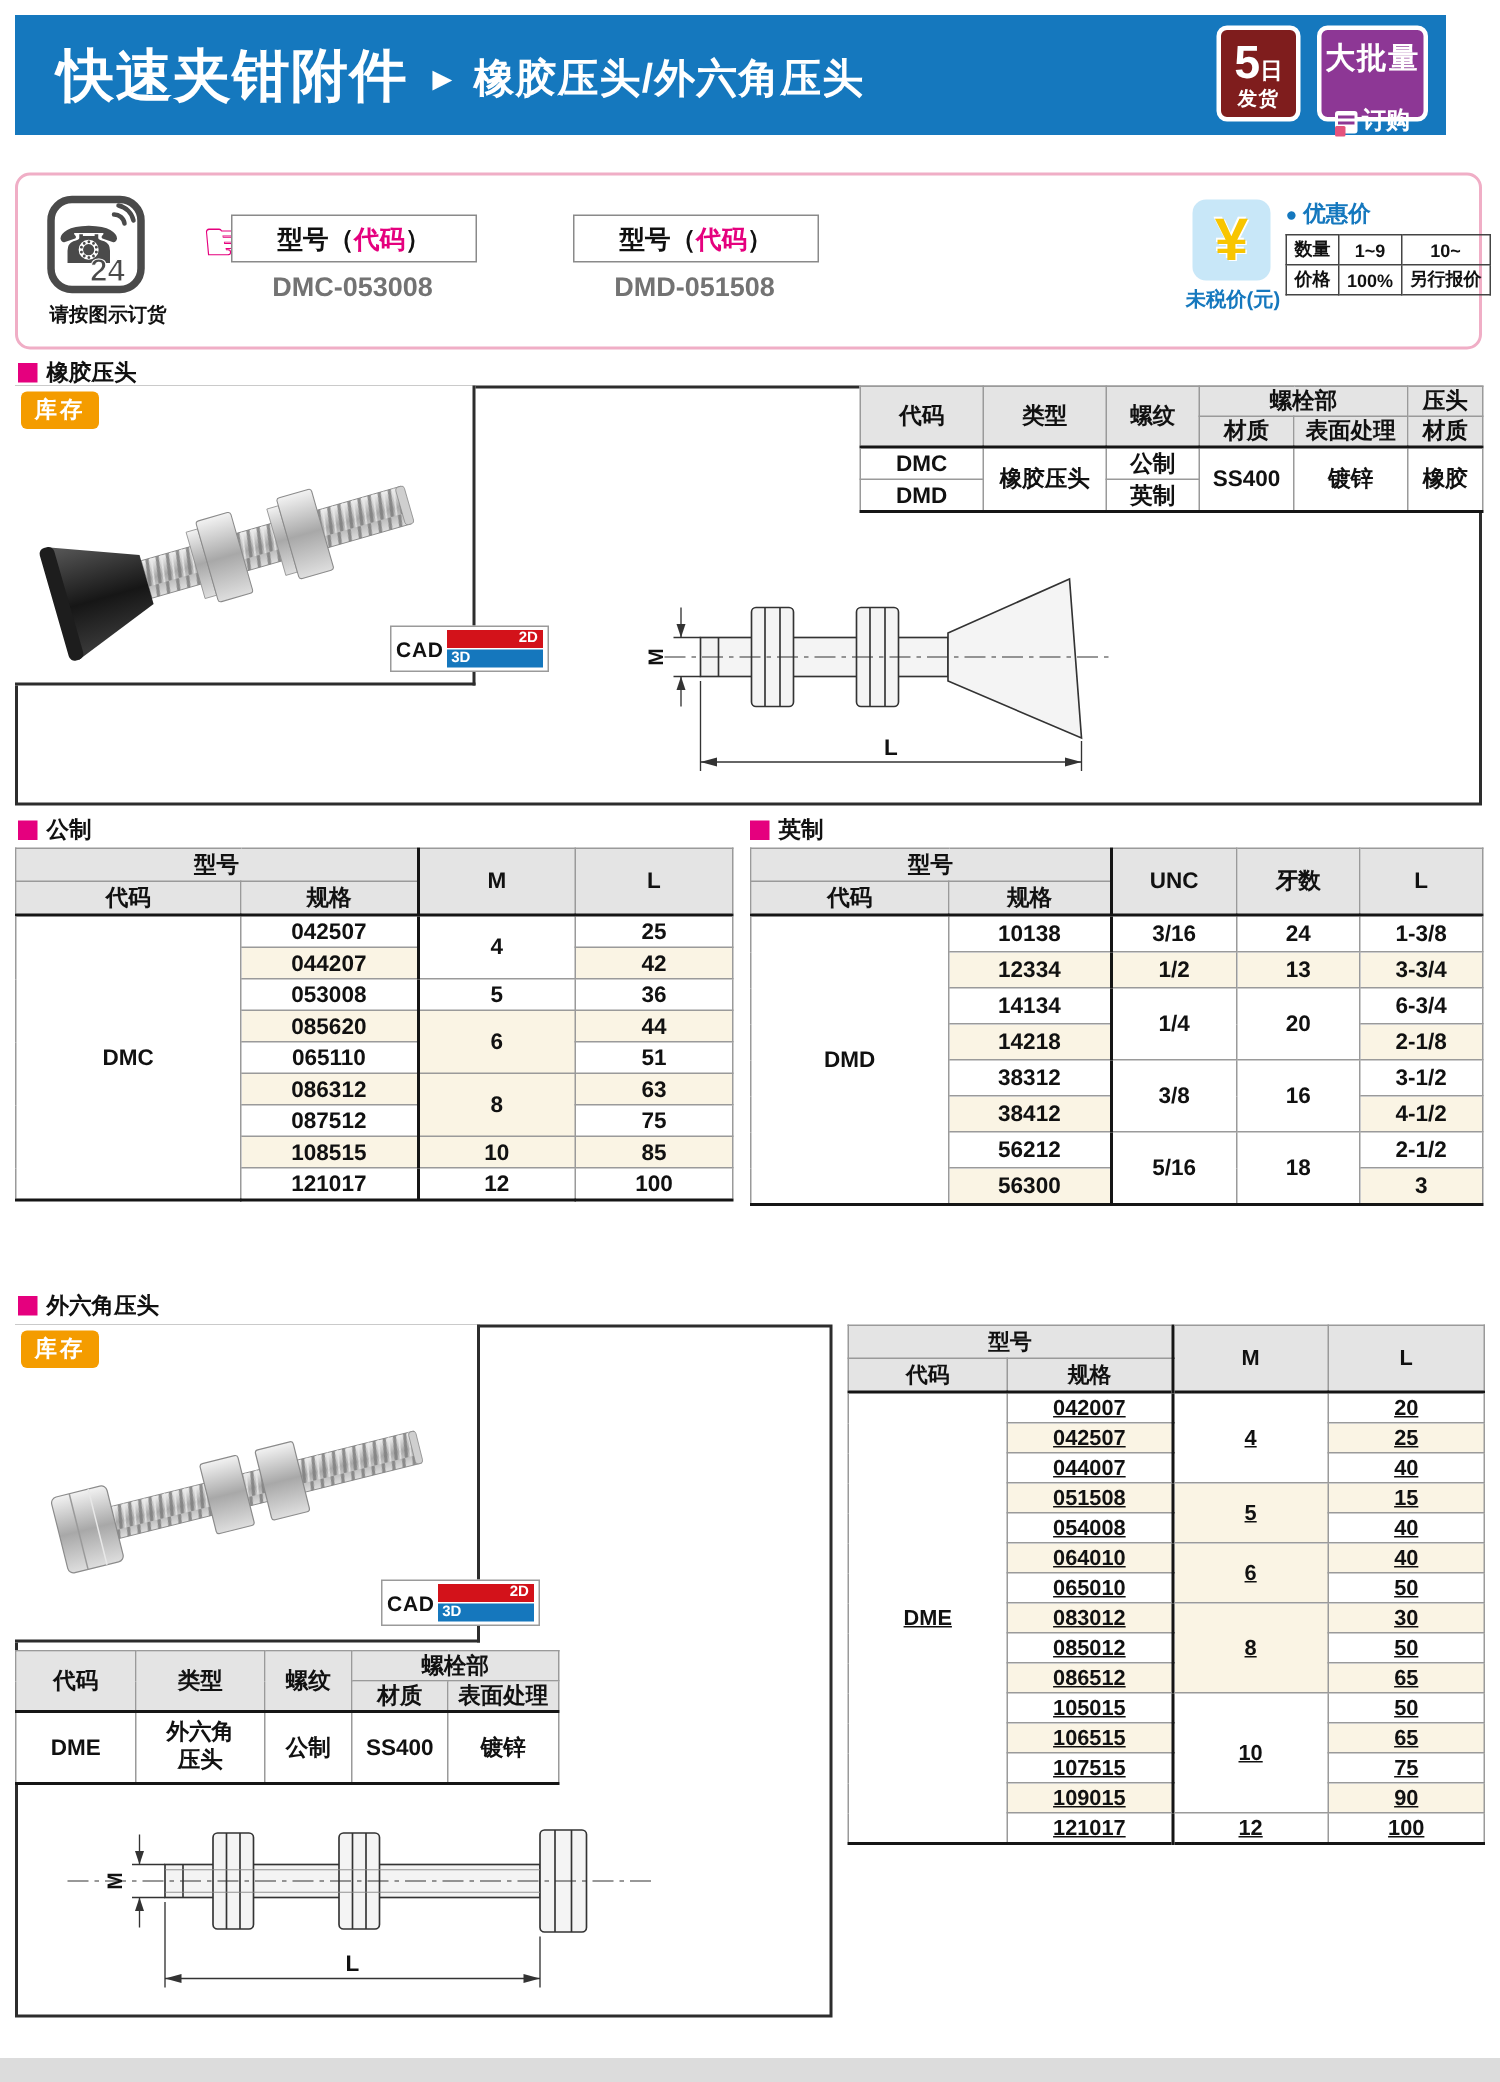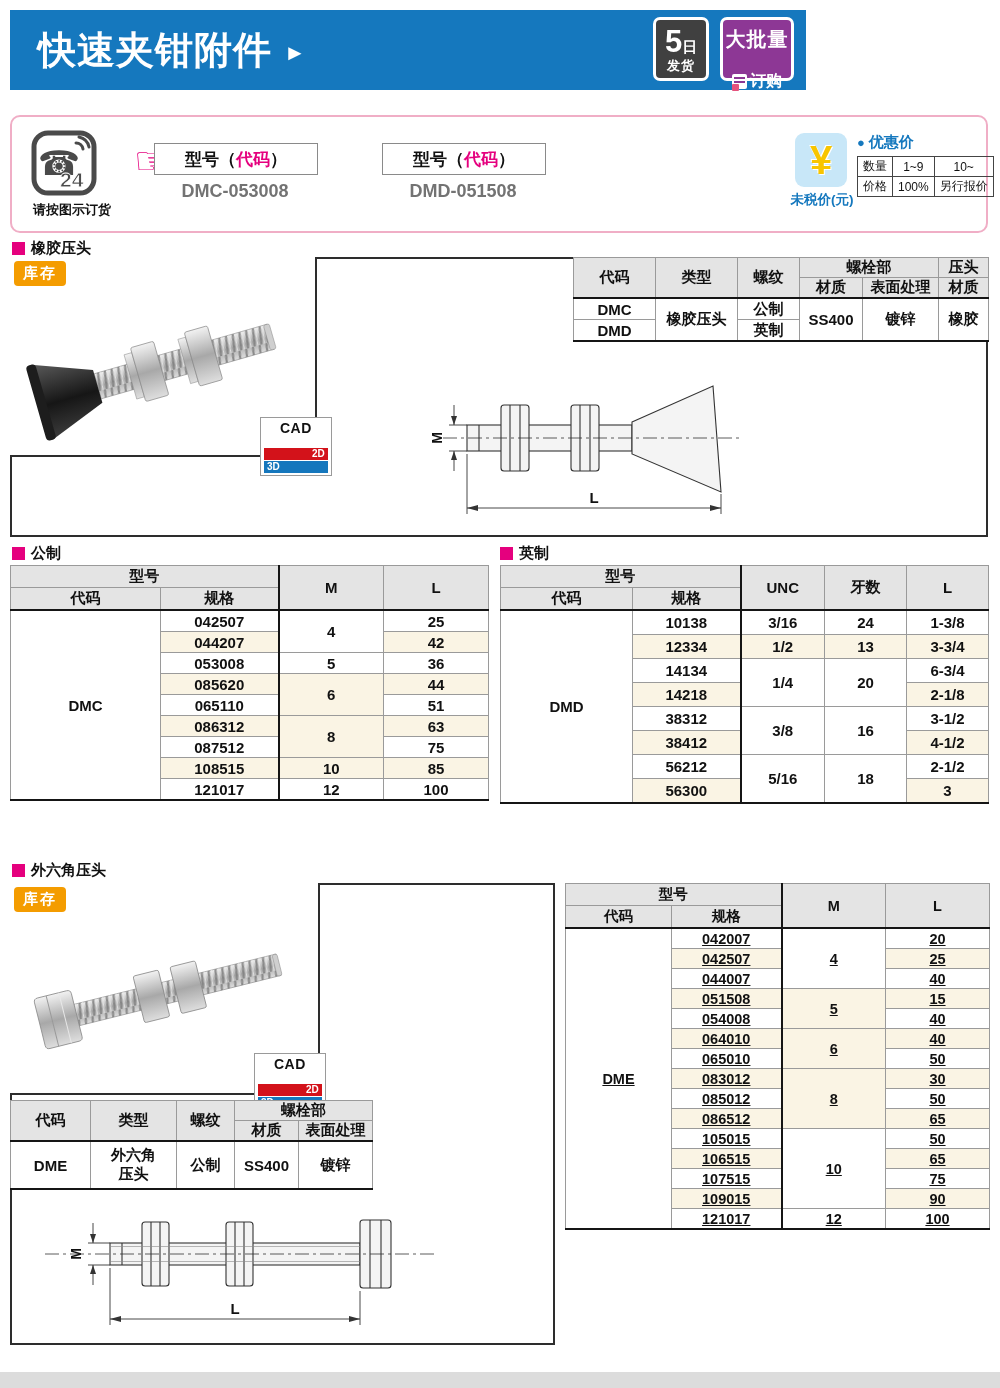--- a/index.html
+++ b/index.html
@@ -1,26 +1,26 @@
 <!DOCTYPE html>
 <html><head>
 <meta charset="utf-8">
 <style>
   html,body{margin:0;padding:0;background:#fff;}
   #page{position:relative;width:1000px;height:1388px;background:#ffffff;
         font-family:"Liberation Sans","DejaVu Sans",sans-serif;overflow:hidden;}
   
-  .header-bar{position:absolute;left:10px;top:10px;width:796px;height:80px;background:#1578be;
+  .header-bar{position:absolute;left:10px;top:10px;width:954px;height:80px;background:#1578be;
               display:flex;align-items:center;}
   .header-title{color:#fff;font-weight:bold;font-size:38px;margin-left:28px;letter-spacing:1px;}
   .header-arrow{color:#fff;font-size:22px;margin:6px 10px 0 12px;}
   .header-sub{color:#fff;font-weight:bold;font-size:27px;margin-top:4px;letter-spacing:1px;}
   .badge{position:absolute;top:7px;height:64px;border:3px solid #fff;border-radius:7px;
          box-sizing:border-box;color:#fff;text-align:center;line-height:1;}
-  .badge-ship{right:97px;width:56px;background:#404040;}
+  .badge-ship{right:97px;width:56px;background:#7f1d1d;}
   .b5-top{margin-top:6px;}
   .b5-num{font-size:31px;font-weight:bold;}
   .b5-unit{font-size:15px;font-weight:bold;}
   .b5-bot{font-size:13px;font-weight:bold;margin-top:2px;letter-spacing:1px;}
   .badge-bulk{right:12px;width:74px;background:#8d3795;}
   .bb1{font-size:20px;font-weight:bold;margin-top:9px;letter-spacing:1px;}
   .bb2{font-size:16px;font-weight:bold;margin-top:24px;display:flex;align-items:center;justify-content:center;gap:3px;}
   .doc-icon{display:inline-block;width:15px;height:15px;background:
       linear-gradient(#fff,#fff);border-radius:2px;position:relative;}
   .doc-icon:before{content:"";position:absolute;left:2px;top:3px;width:11px;height:2px;background:#8d3795;box-shadow:0 4px 0 #8d3795;}
@@ -40,33 +40,33 @@
   .mb2{left:370px;} .mc2{left:370px;}
   
   .yen-tile{position:absolute;left:783px;top:16px;width:52px;height:54px;background:#c8e7f8;border-radius:9px;
             display:flex;align-items:center;justify-content:center;}
   .yen-sym{font-size:40px;font-weight:bold;color:#f8c500;text-shadow:1px 1px 0 #fff,-1px -1px 0 #fff;}
   .yen-caption{position:absolute;left:760px;top:74px;width:100px;text-align:center;font-size:13.5px;
                font-weight:bold;color:#1578be;}
   .disc-head{position:absolute;left:845px;top:16px;font-size:15px;font-weight:bold;color:#1578be;}
   .disc-bullet{color:#1578be;font-size:13px;margin-right:4px;}
   .disc-table{position:absolute;left:845px;top:39px;border-collapse:collapse;}
-  .disc-table td{border:1px solid #444;font-size:12px;font-weight:normal;color:#111;
+  .disc-table td{border:1px solid #444;font-size:12px;font-weight:bold;color:#111;
                  padding:1px 5px;text-align:center;white-space:nowrap;}
   
   .sec-title{position:absolute;display:flex;align-items:center;gap:6px;}
   .sec-sq{width:13px;height:13px;background:#e5007e;}
   .sec-txt{font-size:15px;font-weight:bold;color:#111;}
   
   .frame{position:absolute;background:#fff;border:2px solid #2d2d2d;box-sizing:border-box;}
   .photo-cell{position:absolute;background:#fff;border-right:2px solid #2d2d2d;border-bottom:2px solid #2d2d2d;box-sizing:border-box;}
   .stock-badge{position:absolute;left:4px;top:4px;background:#f49c00;color:#fff;font-size:15px;
                font-weight:bold;padding:3px 9px;border-radius:4px;letter-spacing:2px;}
   .cad-badge{position:absolute;background:#fff;border:1px solid #9a9a9a;display:flex;align-items:center;
-             padding:2px 3px;gap:12px;cursor:pointer;flex-direction:column;}
+             padding:2px 3px;gap:2px;cursor:pointer;}
   .cad-txt{font-size:14px;font-weight:bold;color:#111;letter-spacing:0.5px;}
   .cad-stack{display:flex;flex-direction:column;gap:1px;}
   .cad2,.cad3{font-size:10px;font-weight:bold;color:#fff;padding:0 3px;line-height:12px;}
   .cad2{background:#d3121a;padding-left:48px;} .cad3{background:#1577bd;}
   
   table.cat{border-collapse:collapse;table-layout:fixed;position:absolute;background:#fff;}
   table.cat th,table.cat td{border:1px solid #9a9a9a;font-weight:bold;text-align:center;
        padding:0;color:#111;overflow:hidden;white-space:nowrap;}
   table.cat thead th{background:#e4e4e4;}
   table.cat thead{border-bottom:2px solid #151515;}
@@ -87,20 +87,21 @@
   .bottom-strip{position:absolute;left:0;top:1372px;width:1000px;height:16px;background:#dcdcdc;}
 </style>
 </head>
 <body>
 
 <div id="page">
 
   <div class="header-bar">
     <span class="header-title">快速夹钳附件</span>
     <span class="header-arrow">►</span>
+    <span class="header-sub">橡胶压头/外六角压头</span>
     <div class="badge badge-ship">
       <div class="b5-top"><span class="b5-num">5</span><span class="b5-unit">日</span></div>
       <div class="b5-bot">发货</div>
     </div>
     <div class="badge badge-bulk">
       <div class="bb1">大批量</div>
       <div class="bb2">
           <span class="doc-icon"></span>
           <span>订购</span>
         </div>

